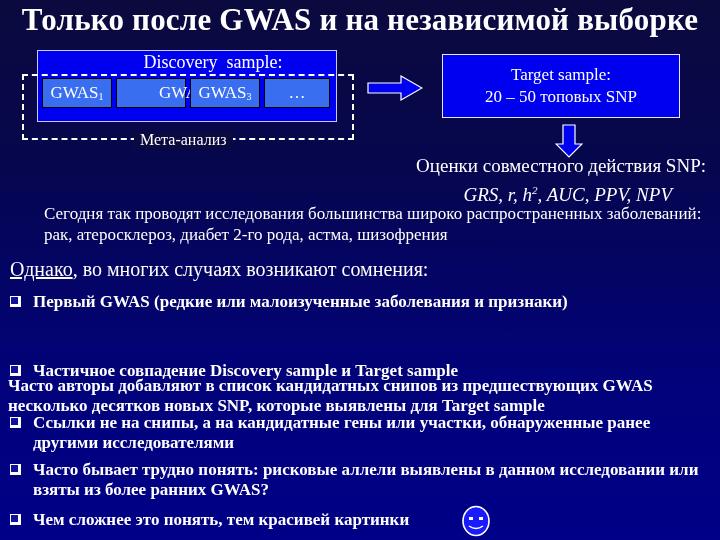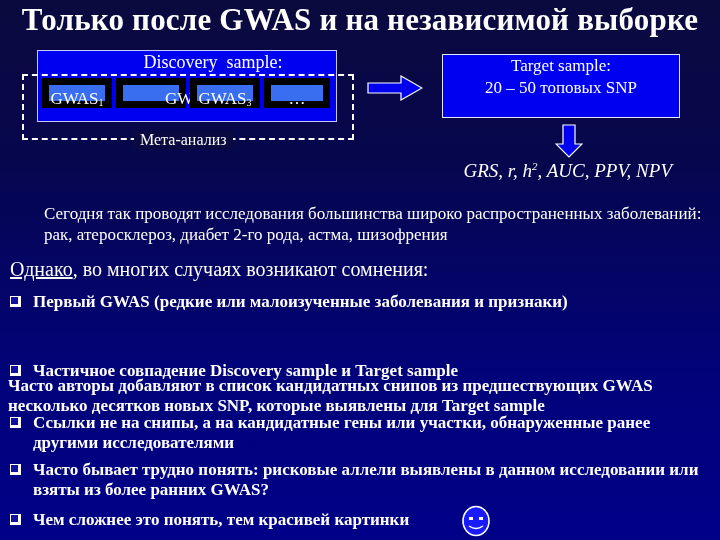--- a/index.html
+++ b/index.html
@@ -19,38 +19,38 @@
     .disc-box {
       left: 37px; top: 50px; width: 300px; height: 72px;
       background: #0000f0; border: 1px solid #c8c8ff; box-sizing: border-box;
     }
     .disc-label {
       left: 37px; top: 52px; width: 352px; text-align: center;
       font-size: 18px;
     }
     .gwas-cell {
       top: 78px; height: 30px; box-sizing: border-box;
-      background: #3a6ef0; border: 7px solid #000000;
+      background: #3a6ef0; border: 1px solid #000000;
       font-size: 17px; text-align: center; line-height: 28px; white-space: nowrap;
     }
     .gwas-cell sub { font-size: 10px; vertical-align: -2px; }
     .meta-dash {
       left: 22px; top: 74px; width: 332px; height: 66px;
       border: 2px dashed #ffffff; box-sizing: border-box;
     }
     .meta-label {
       left: 134px; top: 131px; padding: 0 6px;
       font-size: 16px; background: #0a0a40; line-height: 18px;
     }
     
     .arrow-right { left: 367px; top: 75px; }
     .target-box {
       left: 442px; top: 54px; width: 238px; height: 64px; box-sizing: border-box;
       background: #0000f0; border: 1px solid #e6e6ff;
-      text-align: center; font-size: 17px; line-height: 22px; padding-top: 0;
+      text-align: center; font-size: 17px; line-height: 22px; padding-top: 9px;
     }
     .arrow-down { left: 555px; top: 124px; }
     .estimates {
       right: 14px; top: 154px; text-align: right; font-size: 19px; line-height: 24px;
       white-space: nowrap;
     }
     .estimates .metrics { font-style: italic; padding-right: 34px; }
     .estimates sup { font-size: 11px; }
     .today {
       left: 44px; top: 203px; width: 670px; font-size: 17px; line-height: 21px;
@@ -109,20 +109,21 @@
   <div>20 – 50 топовых SNP</div>
 </div>
 
 <div class="abs arrow-down">
   <svg width="28" height="34" viewBox="0 0 28 34">
     <polygon points="8,1 20,1 20,20 27,20 14,33 1,20 8,20" fill="#0000f0" stroke="#ffffff" stroke-width="1.2"></polygon>
   </svg>
 </div>
 
 <div class="abs estimates">
+  <div>Оценки совместного действия SNP:</div>
   <div class="metrics"><span>GRS, r, h</span><sup>2</sup><span>, AUC, PPV, NPV</span></div>
 </div>
 
 <div class="abs today">Сегодня так проводят исследования большинства широко распространенных заболеваний: рак, атеросклероз, диабет 2-го рода, астма, шизофрения</div>
 
 <div class="abs however"><u>Однако</u><span>, во многих случаях возникают сомнения:</span></div>
 
 <div class="abs bullet" style="top:292px;">
   <span class="chk"></span>
   <span class="txt">Первый GWAS (редкие или малоизученные заболевания и признаки)</span>

